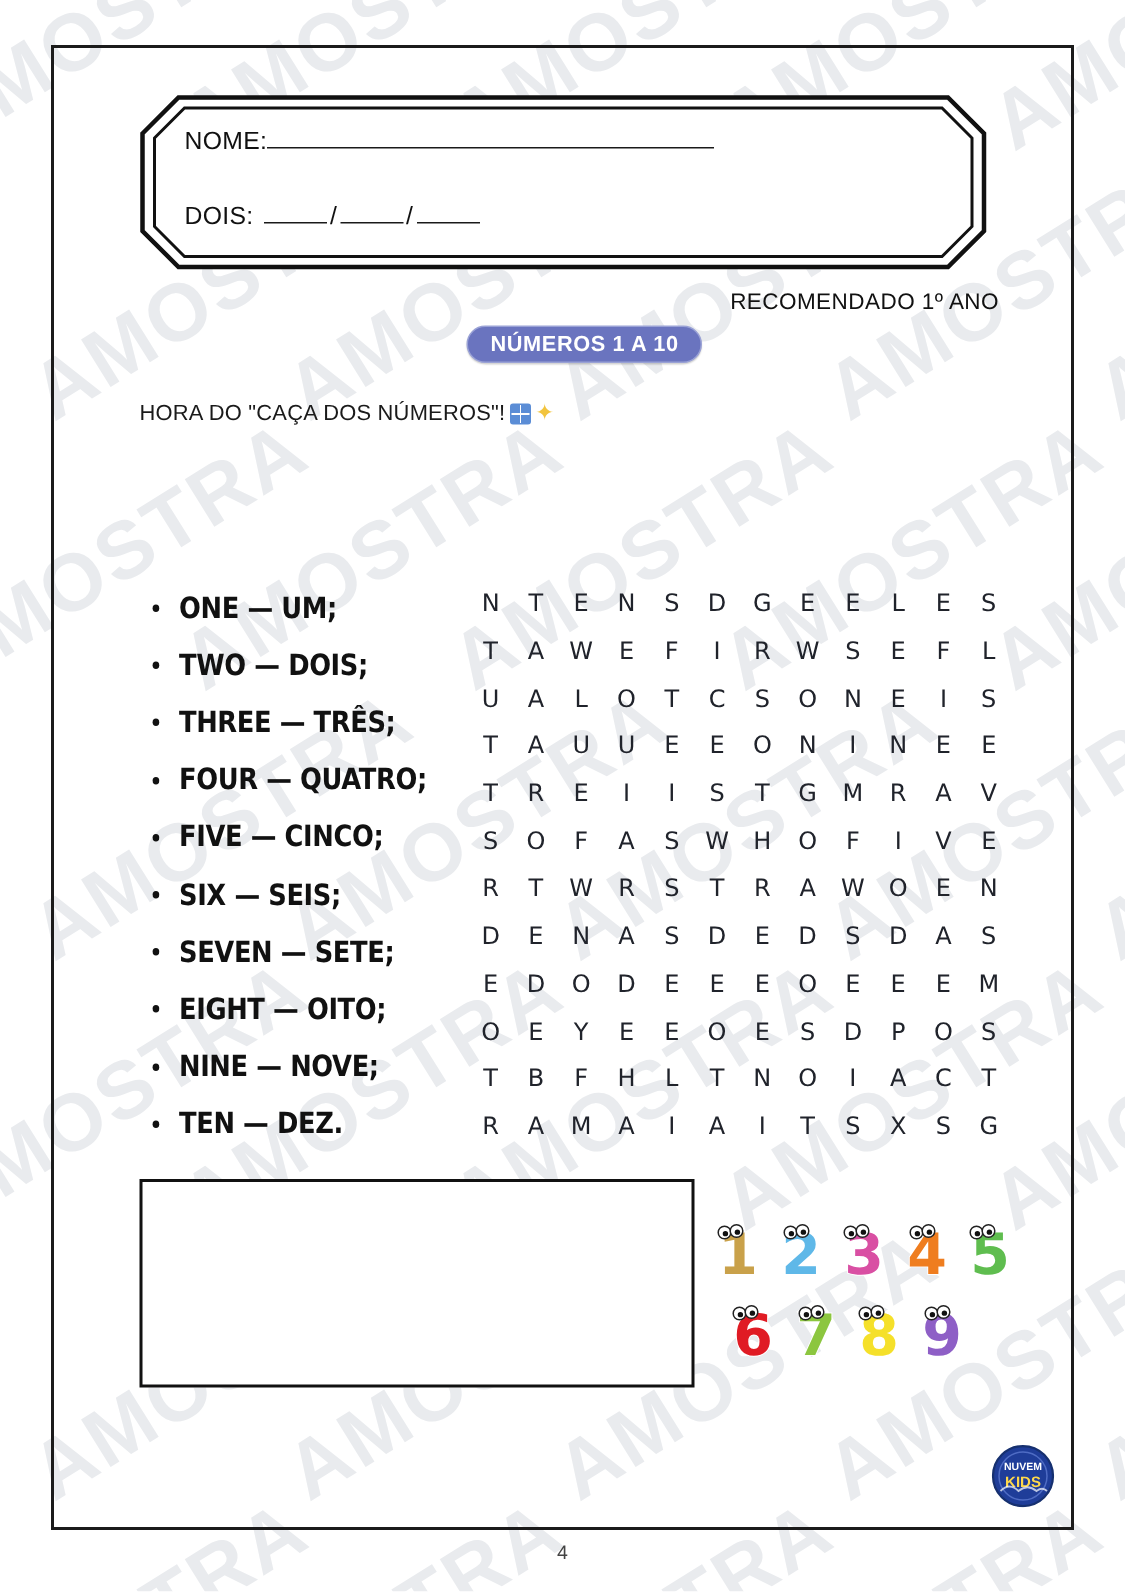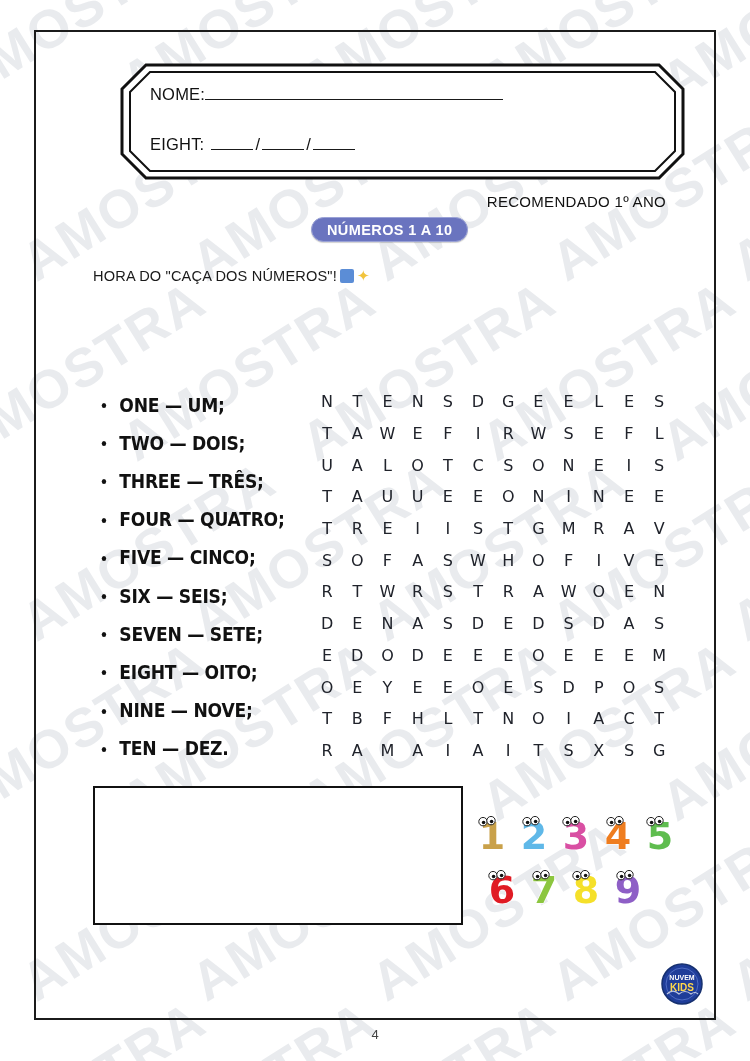--- a/index.html
+++ b/index.html
@@ -58,21 +58,20 @@
     z-index: 2;
   }
 
   
   #namebox-wrap {
     position: absolute;
     left: 93px;
     top: 63px;
     width: 565px;
     height: 117px;
-    margin-left: 27px;
   }
   #namebox-wrap svg { position: absolute; inset: 0; }
   .nb-fields {
     position: absolute;
     left: 30px;
     top: 22px;
     width: 505px;
   }
   .nb-row {
     display: flex;
@@ -311,21 +310,21 @@
       <svg viewBox="0 0 565 117" preserveAspectRatio="none">
         <polygon points="2,26 26,2 539,2 563,26 563,91 539,115 26,115 2,91" fill="#ffffff" stroke="#111111" stroke-width="3"></polygon>
         <polygon points="10,29 30,9 535,9 555,29 555,88 535,108 30,108 10,88" fill="none" stroke="#111111" stroke-width="2"></polygon>
       </svg>
       <div class="nb-fields">
         <div class="nb-row">
           <span class="nb-label">NOME:</span>
           <span class="nb-line long"></span>
         </div>
         <div class="nb-row second">
-          <span class="nb-label">EIGHT:</span>
+          <span class="nb-label">DOIS:</span>
           <span style="width:7px"></span>
           <span class="nb-line seg"></span>
           <span class="nb-slash">/</span>
           <span class="nb-line seg"></span>
           <span class="nb-slash">/</span>
           <span class="nb-line seg"></span>
         </div>
       </div>
     </div>
 

